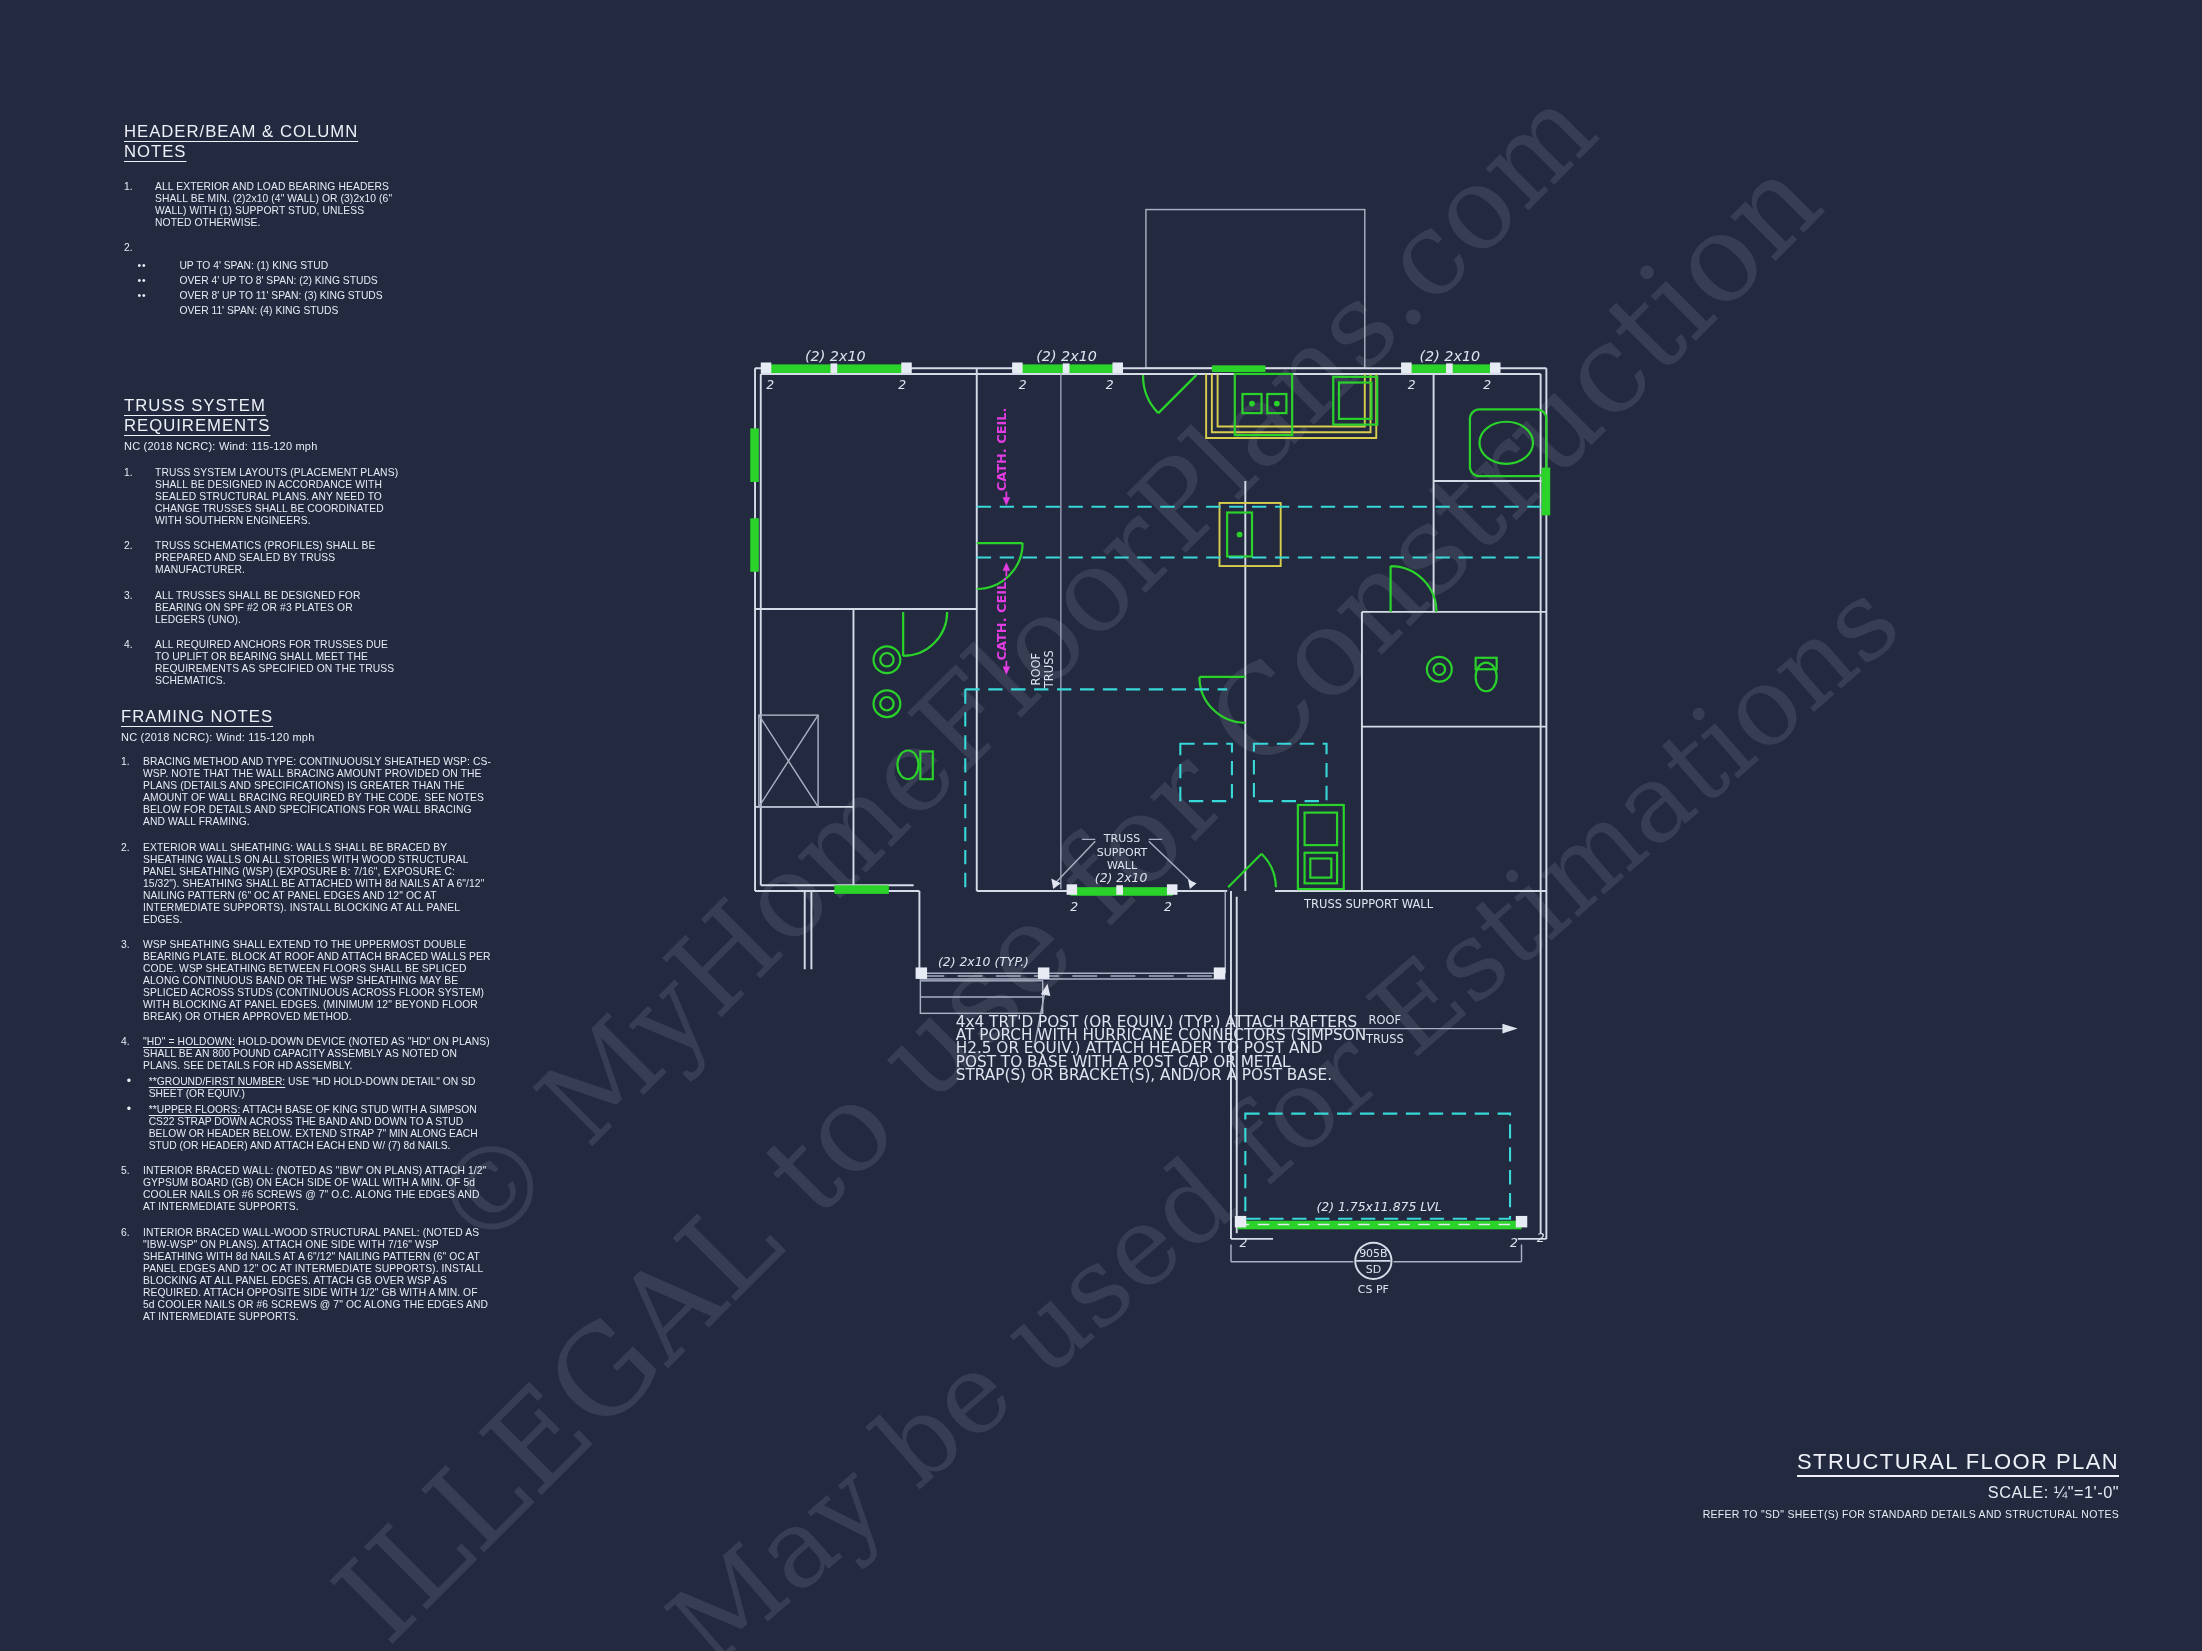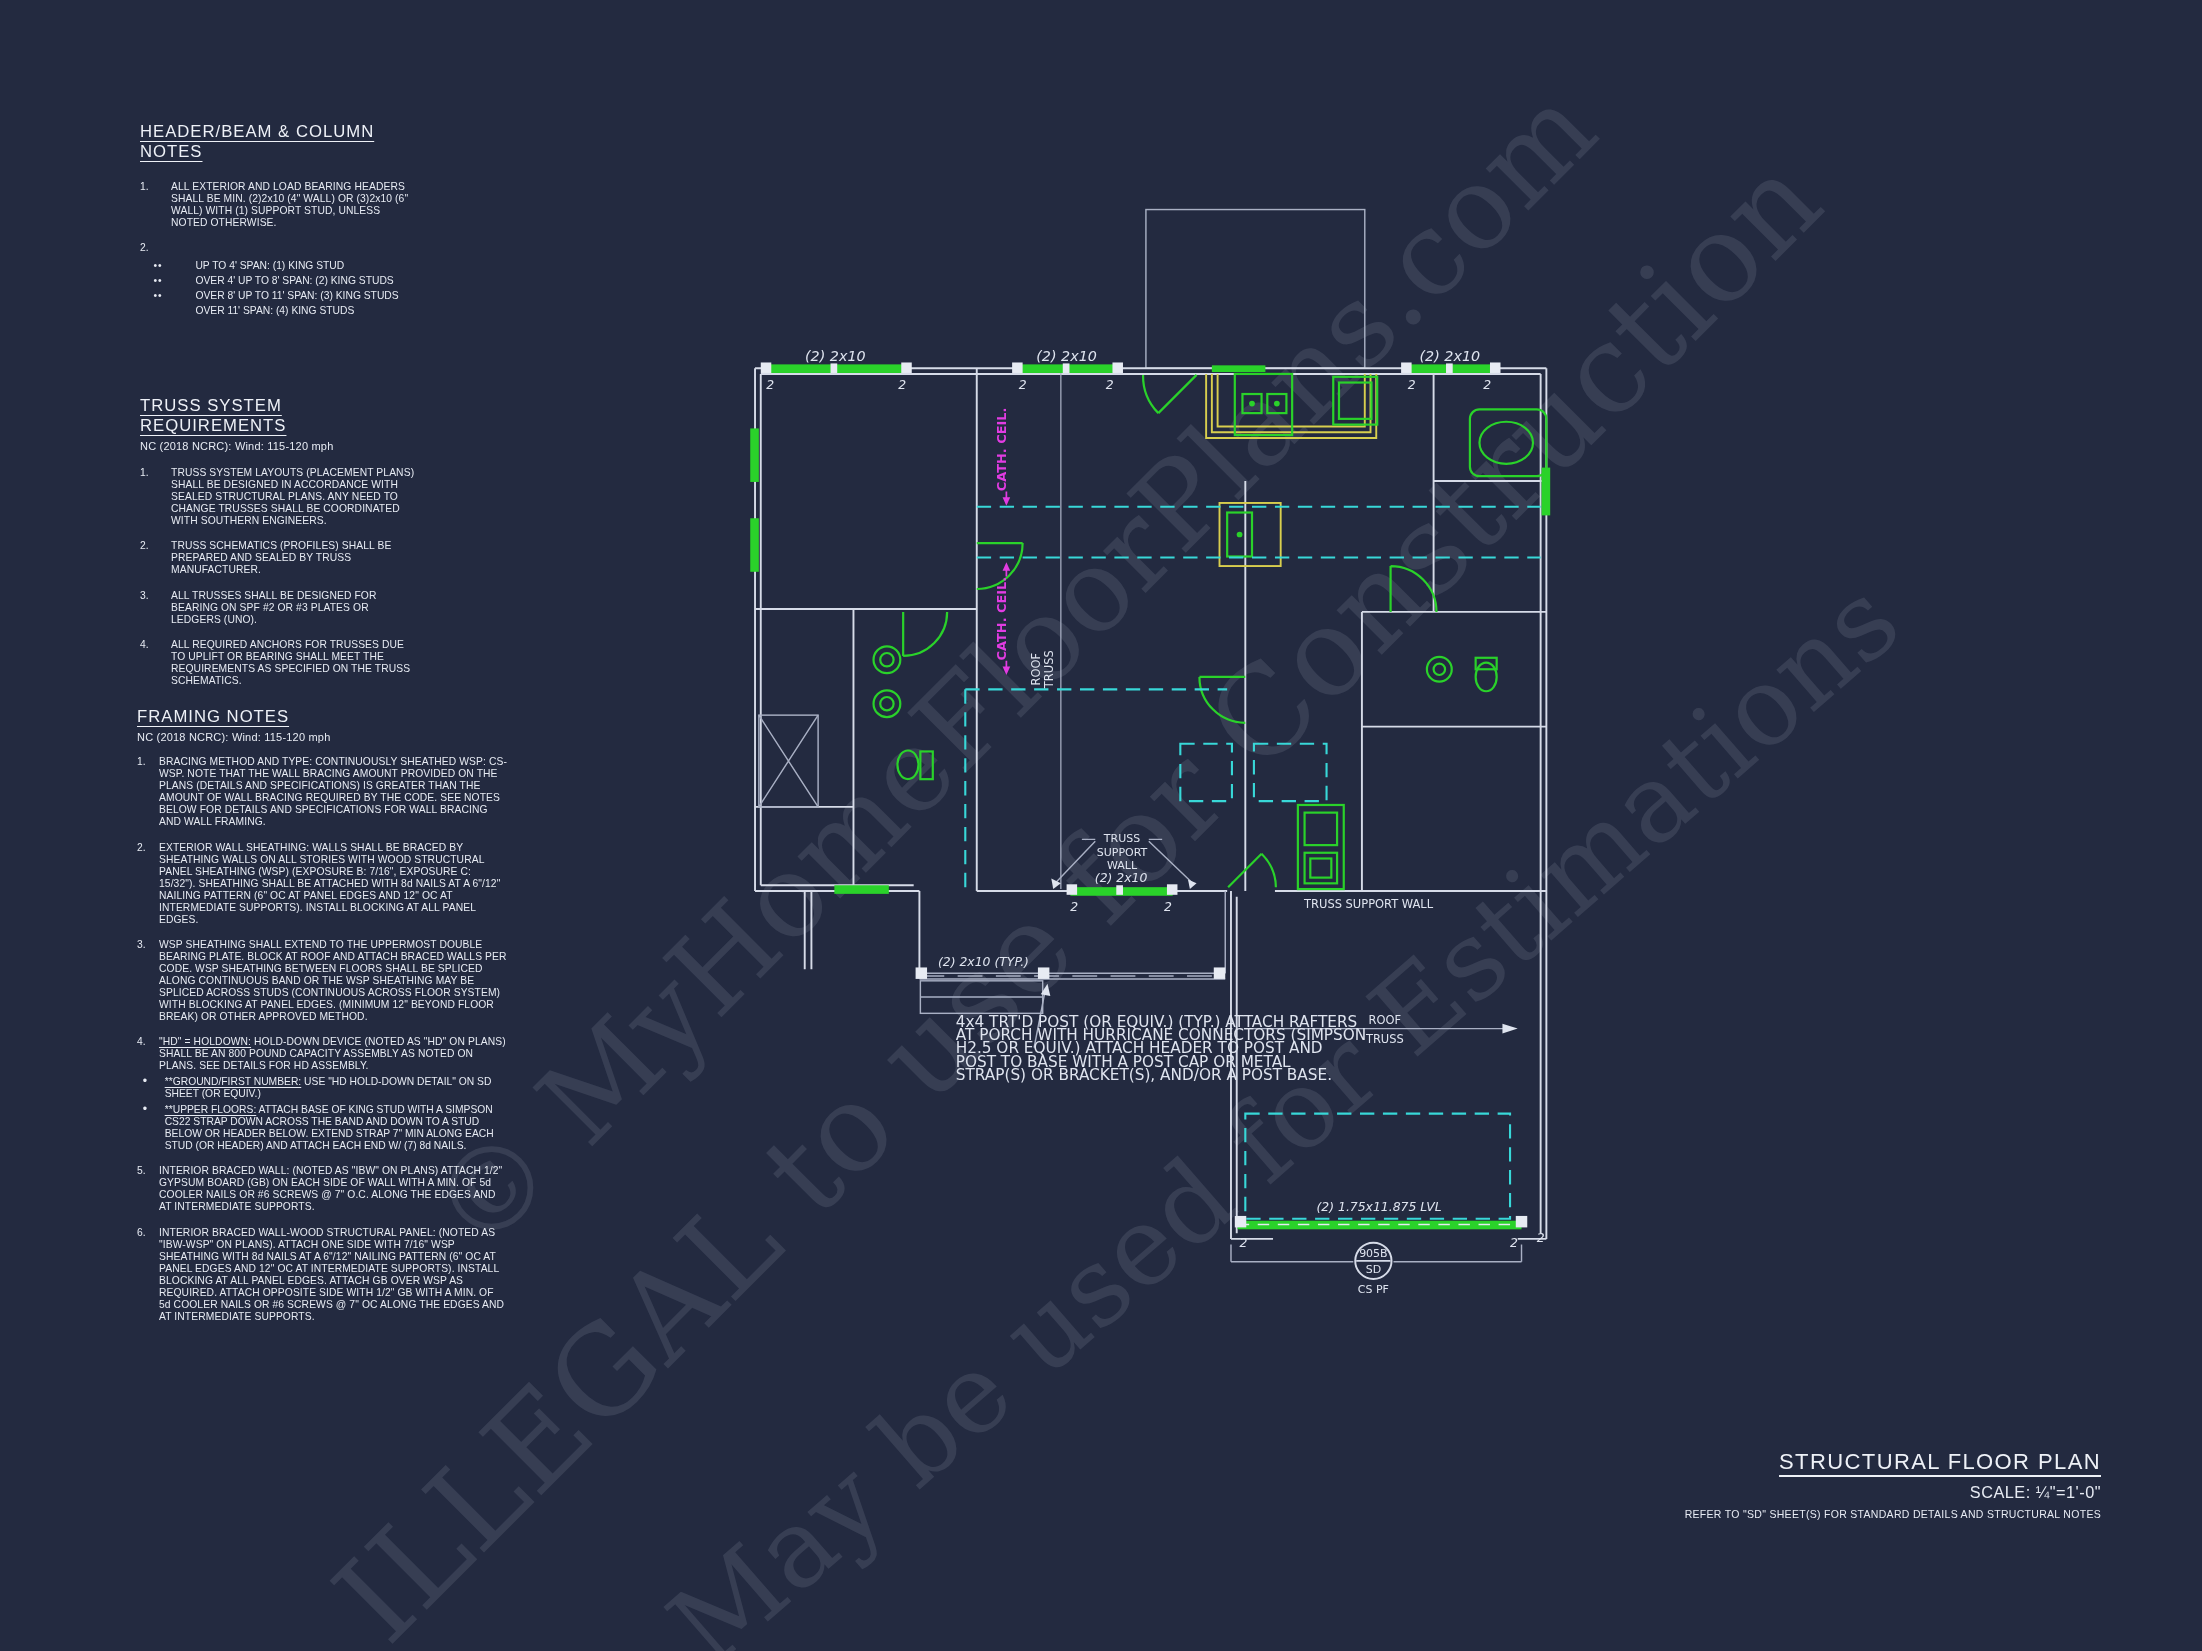--- a/index.html
+++ b/index.html
@@ -2,21 +2,21 @@
 <html><head>
 <meta charset="utf-8">
 <style>
   html,body{margin:0;padding:0;background:#1c2234;}
   .sheet{position:relative;width:2202px;height:1652px;background:#232a40;overflow:hidden;
          font-family:"Liberation Sans",sans-serif;color:#e7ebf3;}
   
   .wm{position:absolute;white-space:nowrap;font-family:"DejaVu Serif",serif;
       color:rgba(190,198,214,0.13);pointer-events:none;}
   
-  .sec{position:absolute;margin-left:16px;}
+  .sec{position:absolute;}
   .sec-title{font-size:16.7px;letter-spacing:1px;text-decoration:underline;text-underline-offset:3.8px;color:#eef1f7;}
   .sec-sub{font-size:11px;margin-top:3.8px;letter-spacing:0.2px;}
   .nitem{display:flex;margin-top:13.4px;font-size:10.3px;line-height:12px;letter-spacing:0.1px;}
   .nnum{width:31px;flex:none;}
   .framing .nnum{width:22px;}
   .ntext{flex:1;}
   .brow{display:flex;margin-top:2.9px;font-size:10.3px;line-height:12px;}
   .bglyph{width:42px;flex:none;padding-left:13.4px;letter-spacing:1px;}
   .framing .bglyph{width:22px;padding-left:5.7px;font-size:12.4px;line-height:10.5px;}
   .ul{text-decoration:underline;text-underline-offset:1.9px;}
@@ -139,21 +139,21 @@
       <span class="nnum">5.</span>
       <span class="ntext">INTERIOR BRACED WALL: (NOTED AS "IBW" ON PLANS) ATTACH 1/2" GYPSUM BOARD (GB) ON EACH SIDE OF WALL WITH A MIN. OF 5d COOLER NAILS OR #6 SCREWS @ 7" O.C. ALONG THE EDGES AND AT INTERMEDIATE SUPPORTS.</span>
     </div>
     <div class="nitem">
       <span class="nnum">6.</span>
       <span class="ntext">INTERIOR BRACED WALL-WOOD STRUCTURAL PANEL: (NOTED AS "IBW-WSP" ON PLANS). ATTACH ONE SIDE WITH 7/16" WSP SHEATHING WITH 8d NAILS AT A 6"/12" NAILING PATTERN (6" OC AT PANEL EDGES AND 12" OC AT INTERMEDIATE SUPPORTS). INSTALL BLOCKING AT ALL PANEL EDGES. ATTACH GB OVER WSP AS REQUIRED. ATTACH OPPOSITE SIDE WITH 1/2" GB WITH A MIN. OF 5d COOLER NAILS OR #6 SCREWS @ 7" OC ALONG THE EDGES AND AT INTERMEDIATE SUPPORTS.</span>
     </div>
   </section>
 
 
-  <div class="tblock" style="right:101px;top:1449px;width:497px;">
+  <div class="tblock" style="right:83px;top:1449px;width:497px;">
     <div class="tb-title">STRUCTURAL FLOOR PLAN</div>
     <div class="tb-scale">SCALE: ¼"=1'-0"</div>
     <div class="tb-note">REFER TO "SD" SHEET(S) FOR STANDARD DETAILS AND STRUCTURAL NOTES</div>
   </div>
 
   <svg class="plan" width="2202" height="1652" viewBox="0 0 2304 1728">
 
     <g>
       <rect class="wl2" x="1199" y="219" width="229" height="166"></rect>
     </g>

